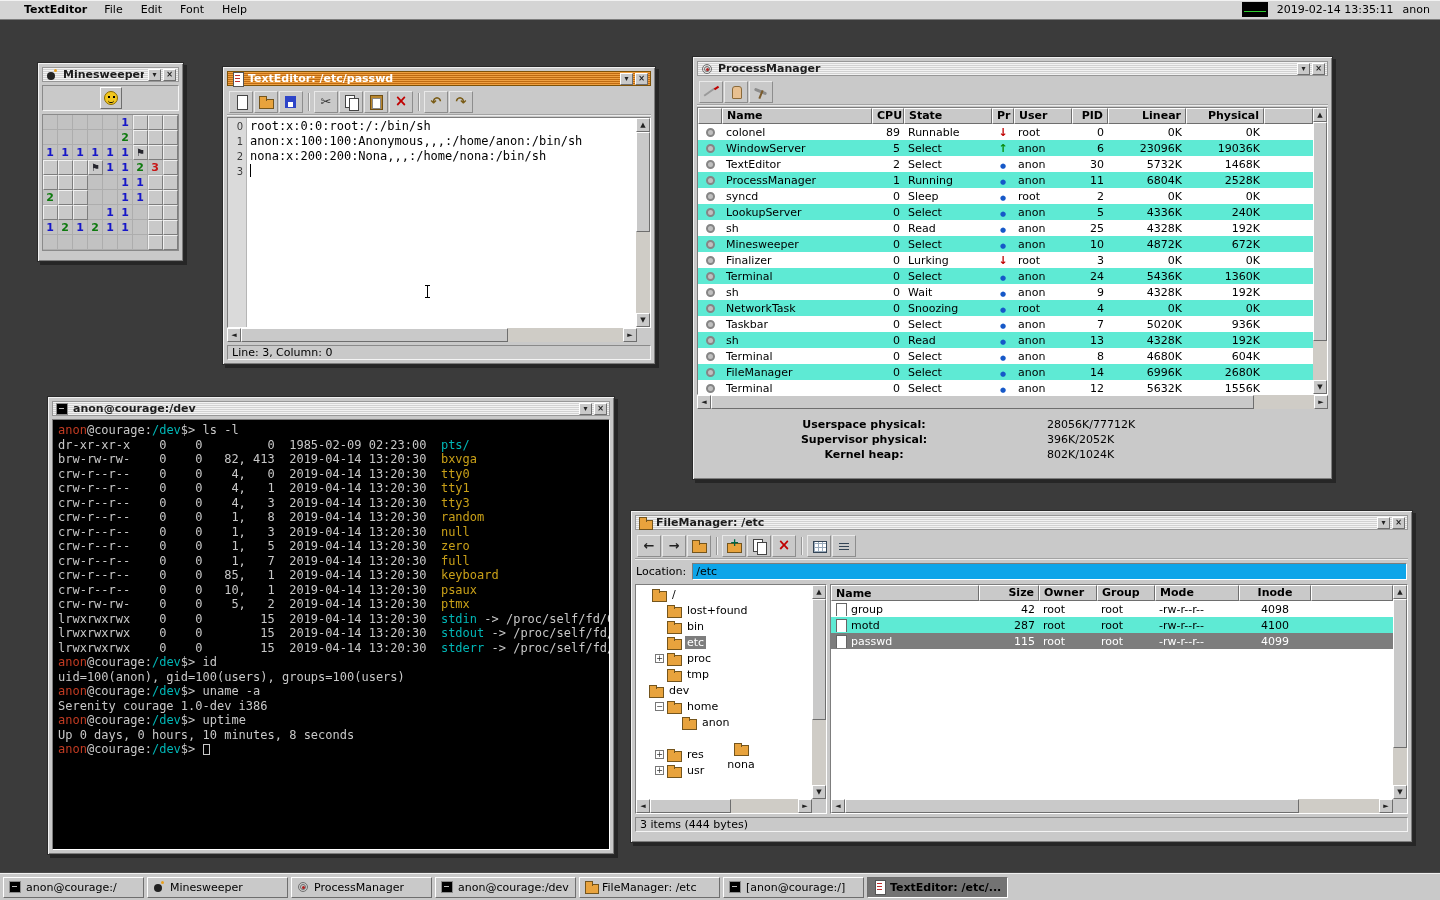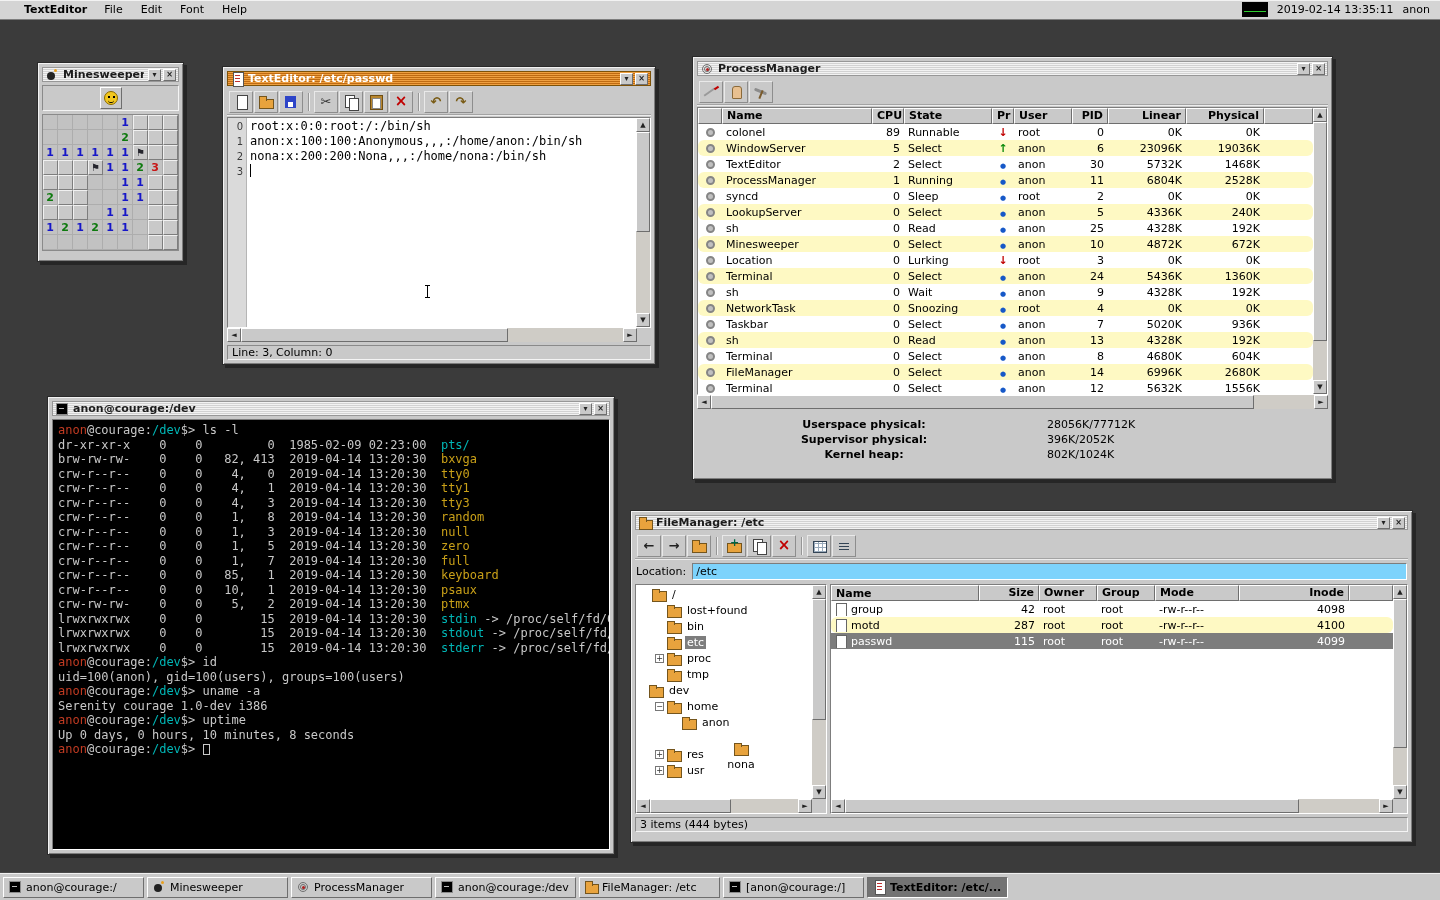--- a/index.html
+++ b/index.html
@@ -107,21 +107,21 @@
 .ibeam::before,.ibeam::after{content:"";position:absolute;left:1px;right:1px;height:1px;background:#000;}
 .ibeam::before{top:0;}
 .ibeam::after{bottom:0;}
 
 
 .sun-table{border:1px solid;border-color:#7d7d7d #fff #fff #7d7d7d;background:#fff;display:flex;overflow:hidden;}
 .tbl-cols{flex:1;overflow:hidden;display:flex;flex-direction:column;}
 .tbl-header{display:flex;height:16px;flex:none;}
 .th{background:#c9c9c9;border:1px solid;border-color:#fff #6e6e6e #6e6e6e #fff;font-weight:bold;padding:0 4px;line-height:13px;white-space:nowrap;overflow:hidden;}
 .trow{display:flex;height:16px;align-items:center;background:#fff;flex:none;}
-.trow.odd{background:#fef9c3;border-radius:6px;}
+.trow.odd{background:#5eead4;}
 .trow.selected{background:var(--sel,#7d7d7d);color:#fff;}
 .td{padding:0 4px;white-space:nowrap;overflow:hidden;}
 
 .pmc-icon{width:24px;flex:none;display:flex;align-items:center;justify-content:center;}
 .pmc-name{width:150px;flex:none;}
 .pmc-cpu{width:32px;text-align:right;flex:none;}
 .pmc-state{width:88px;flex:none;}
 .pmc-pr{width:22px;text-align:center;flex:none;}
 .pmc-user{width:58px;flex:none;}
 .pmc-pid{width:36px;text-align:right;flex:none;}
@@ -141,21 +141,21 @@
 .term-content{height:431px;background:#000;border:1px solid;border-color:#7d7d7d #fff #fff #7d7d7d;padding:3px 5px;overflow:hidden;}
 .term-line{font:12px "DejaVu Sans Mono",monospace;line-height:14.5px;white-space:pre;}
 .c-fg{color:var(--term-fg,#c8c8c8);}
 .c-red{color:var(--term-red,#c23b22);}
 .c-cyan{color:var(--term-cyan,#00b6b6);}
 .c-yellow{color:var(--term-yellow,#c9a018);}
 .c-cursor{display:inline-block;width:7px;height:11px;border:1px solid #c8c8c8;vertical-align:-2px;}
 
 
 .fm-location{display:flex;align-items:center;gap:6px;height:21px;margin-bottom:2px;padding:0 1px;}
-.fm-loc-input{flex:1;height:17px;background:#7dd3fc;border:1px solid;border-color:#7d7d7d #fff #fff #7d7d7d;font:11px "DejaVu Sans",sans-serif;padding:0 3px;}
+.fm-loc-input{flex:1;height:17px;background:#0ea5e9;border:1px solid;border-color:#7d7d7d #fff #fff #7d7d7d;font:11px "DejaVu Sans",sans-serif;padding:0 3px;}
 .fm-main{display:flex;gap:3px;height:230px;}
 .fm-panel{background:#fff;border:1px solid;border-color:#7d7d7d #fff #fff #7d7d7d;display:flex;flex-direction:column;overflow:hidden;}
 .fm-tree-panel{width:192px;flex:none;}
 .fm-table-panel{flex:1;}
 .panel-body{flex:1;display:flex;overflow:hidden;}
 .panel-content{flex:1;overflow:hidden;padding:1px 0 0 1px;}
 .fm-tree-row{height:16px;display:flex;align-items:center;gap:3px;white-space:nowrap;}
 .fm-expander{width:9px;height:9px;flex:none;}
 .fm-expander.box{border:1px solid #777;background:#fff;font-size:8px;line-height:7px;text-align:center;color:#333;}
 .fm-tree-label{padding:0 2px;}
@@ -163,21 +163,21 @@
 .icon-folder-sm{width:15px;height:13px;position:relative;flex:none;}
 .icon-folder-sm::before{content:"";position:absolute;left:0;top:3px;width:13px;height:9px;background:var(--folder,#e8a33d);border:1px solid #74551d;}
 .icon-folder-sm::after{content:"";position:absolute;left:0;top:1px;width:6px;height:3px;background:var(--folder,#e8a33d);border:1px solid #74551d;border-bottom:none;}
 .icon-file-sm{width:12px;height:13px;position:relative;flex:none;}
 .icon-file-sm::before{content:"";position:absolute;left:1px;top:0;width:9px;height:12px;background:#fff;border:1px solid #666;}
 .fmc-name{width:148px;flex:none;display:flex;align-items:center;gap:4px;}
 .fmc-size{width:60px;text-align:right;flex:none;}
 .fmc-owner{width:58px;flex:none;}
 .fmc-group{width:58px;flex:none;}
 .fmc-mode{width:84px;flex:none;}
-.fmc-inode{width:110px;text-align:right;flex:none;}
+.fmc-inode{width:72px;text-align:center;flex:none;}
 
 
 .taskbar{position:absolute;left:0;right:0;bottom:0;height:27px;background:#c9c9c9;border-top:1px solid #f0f0f0;box-shadow:0 -1px 0 #4a4a4a;display:flex;align-items:center;padding:0 3px;gap:3px;}
 .task-btn{width:141px;height:21px;background:#c9c9c9;border:1px solid;border-color:#fff #6e6e6e #6e6e6e #fff;display:flex;align-items:center;gap:4px;padding:0 4px;}
 .task-btn.active{border-color:#6e6e6e #fff #fff #6e6e6e;background:#737373;font-weight:bold;}
 .task-label{white-space:nowrap;overflow:hidden;}
 </style>
 </head>
 <body>
 
@@ -517,21 +517,21 @@
             <div class="td pmc-user">anon</div>
             <div class="td pmc-pid">10</div>
             <div class="td pmc-linear">4872K</div>
             <div class="td pmc-phys">672K</div>
             <div class="td tbl-fill"></div>
           </div>
           <div class="trow">
             <div class="td pmc-icon">
               <span class="proc-icon"></span>
             </div>
-            <div class="td pmc-name">Location</div>
+            <div class="td pmc-name">Finalizer</div>
             <div class="td pmc-cpu">0</div>
             <div class="td pmc-state">Lurking</div>
             <div class="td pmc-pr"><span class="pr-low">↓</span></div>
             <div class="td pmc-user">root</div>
             <div class="td pmc-pid">3</div>
             <div class="td pmc-linear">0K</div>
             <div class="td pmc-phys">0K</div>
             <div class="td tbl-fill"></div>
           </div>
           <div class="trow odd">

